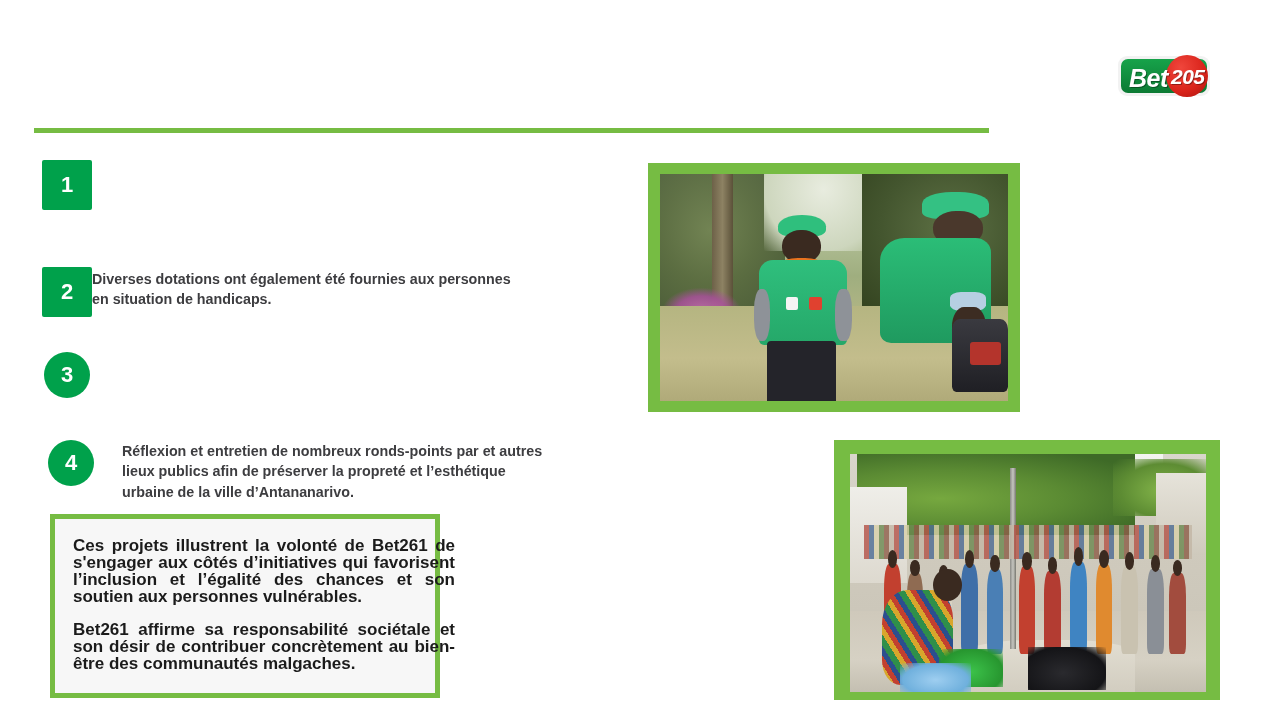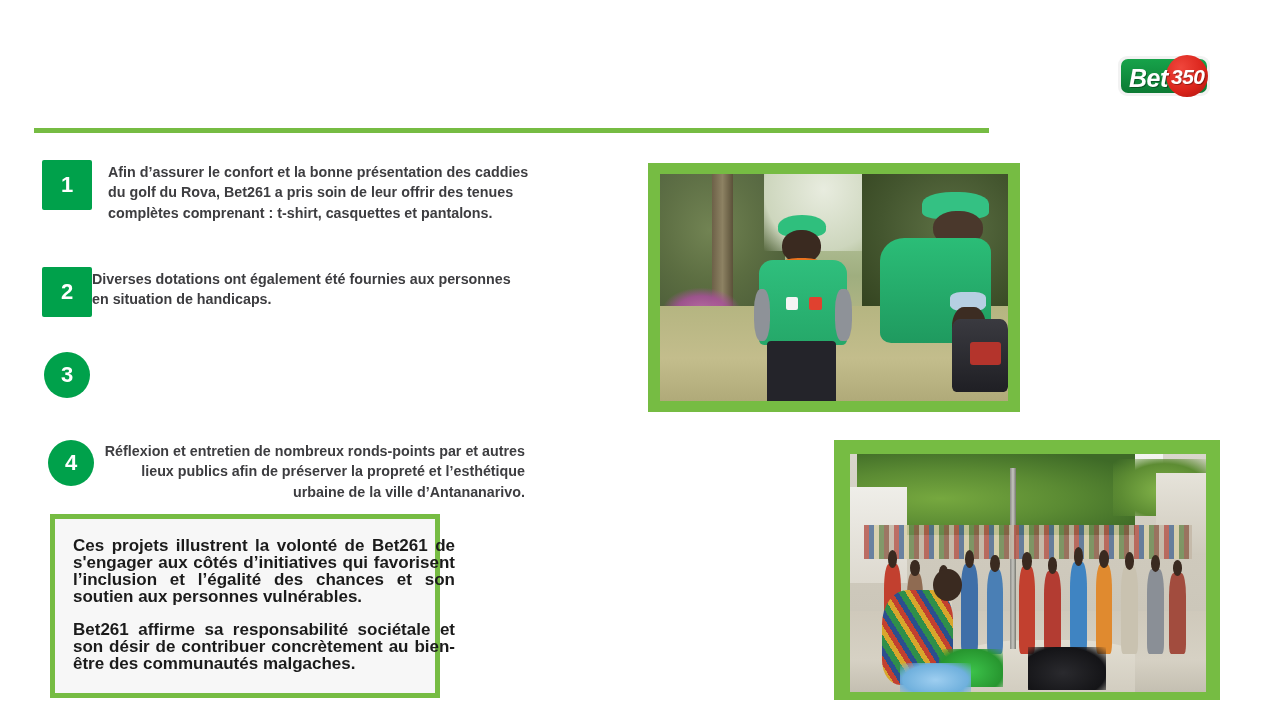--- a/index.html
+++ b/index.html
@@ -71,21 +71,21 @@
     font-size: 14.3px; font-weight: 700; line-height: 20.3px;
   }
 
   #item-1 { left: 42px;  top: 160px; }
   #item-1 .item-text { margin-left: 16px; width: 440px; margin-top: 2px; }
   #item-2 { left: 42px;  top: 267px; }
   #item-2 .item-text { width: 420px; margin-top: 2px; }
   #item-3 { left: 44px;  top: 352px; }
   #item-3 .item-text { margin-left: 14px; width: 430px; margin-top: 4px; }
   #item-4 { left: 48px;  top: 440px; }
-  #item-4 .item-text { margin-left: 1px; width: 430px; margin-top: 1px; text-align: right; }
+  #item-4 .item-text { margin-left: 28px; width: 430px; margin-top: 1px; }
 
   
   .callout {
     position: absolute; left: 50px; top: 514px;
     width: 390px; height: 184px;
     border: 5px solid #76bc43;
     background: #f7f7f7;
     padding: 18px 14px 14px 18px;
   }
   .callout p {
@@ -209,26 +209,25 @@
 
 <div class="slide">
 
   <div class="title-rule"></div>
 
   <div class="logo">
     <div class="logo-plate"></div>
     <div class="logo-green"></div>
     <div class="logo-circle"></div>
     <div class="logo-bet">Bet</div>
-    <div class="logo-261">350</div>
+    <div class="logo-261">205</div>
   </div>
 
   <div class="item" id="item-1">
     <div class="badge square">1</div>
-    <div class="item-text">Afin d’assurer le confort et la bonne présentation des caddies du golf du Rova, Bet261 a pris soin de leur offrir des tenues complètes comprenant : t-shirt, casquettes et pantalons.</div>
   </div>
 
   <div class="item" id="item-2">
     <div class="badge square">2</div>
     <div class="item-text">Diverses dotations ont également été fournies aux personnes en situation de handicaps.</div>
   </div>
 
   <div class="item" id="item-3">
     <div class="badge circle">3</div>
   </div>

